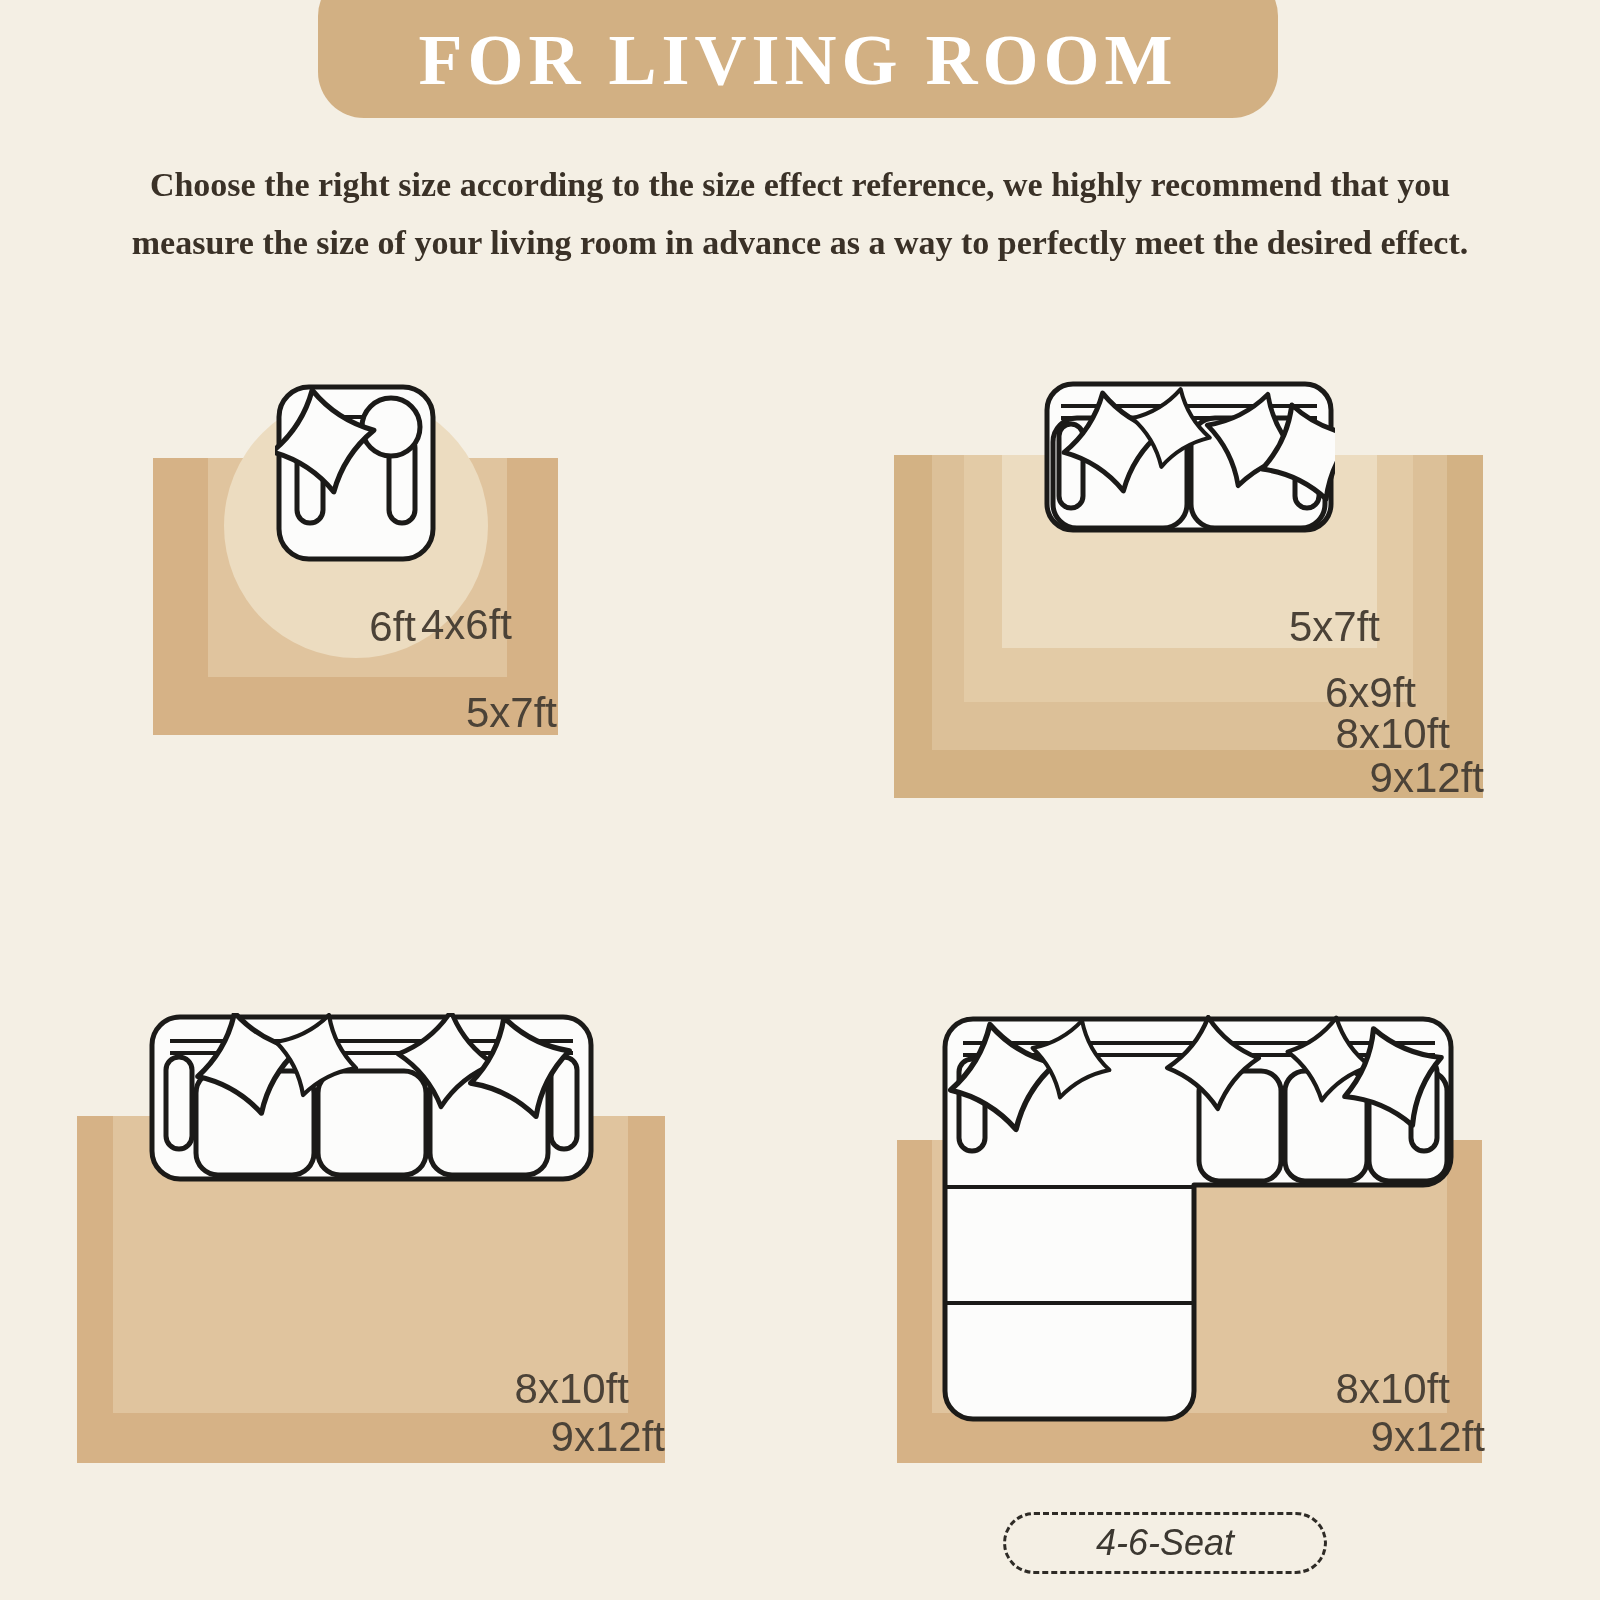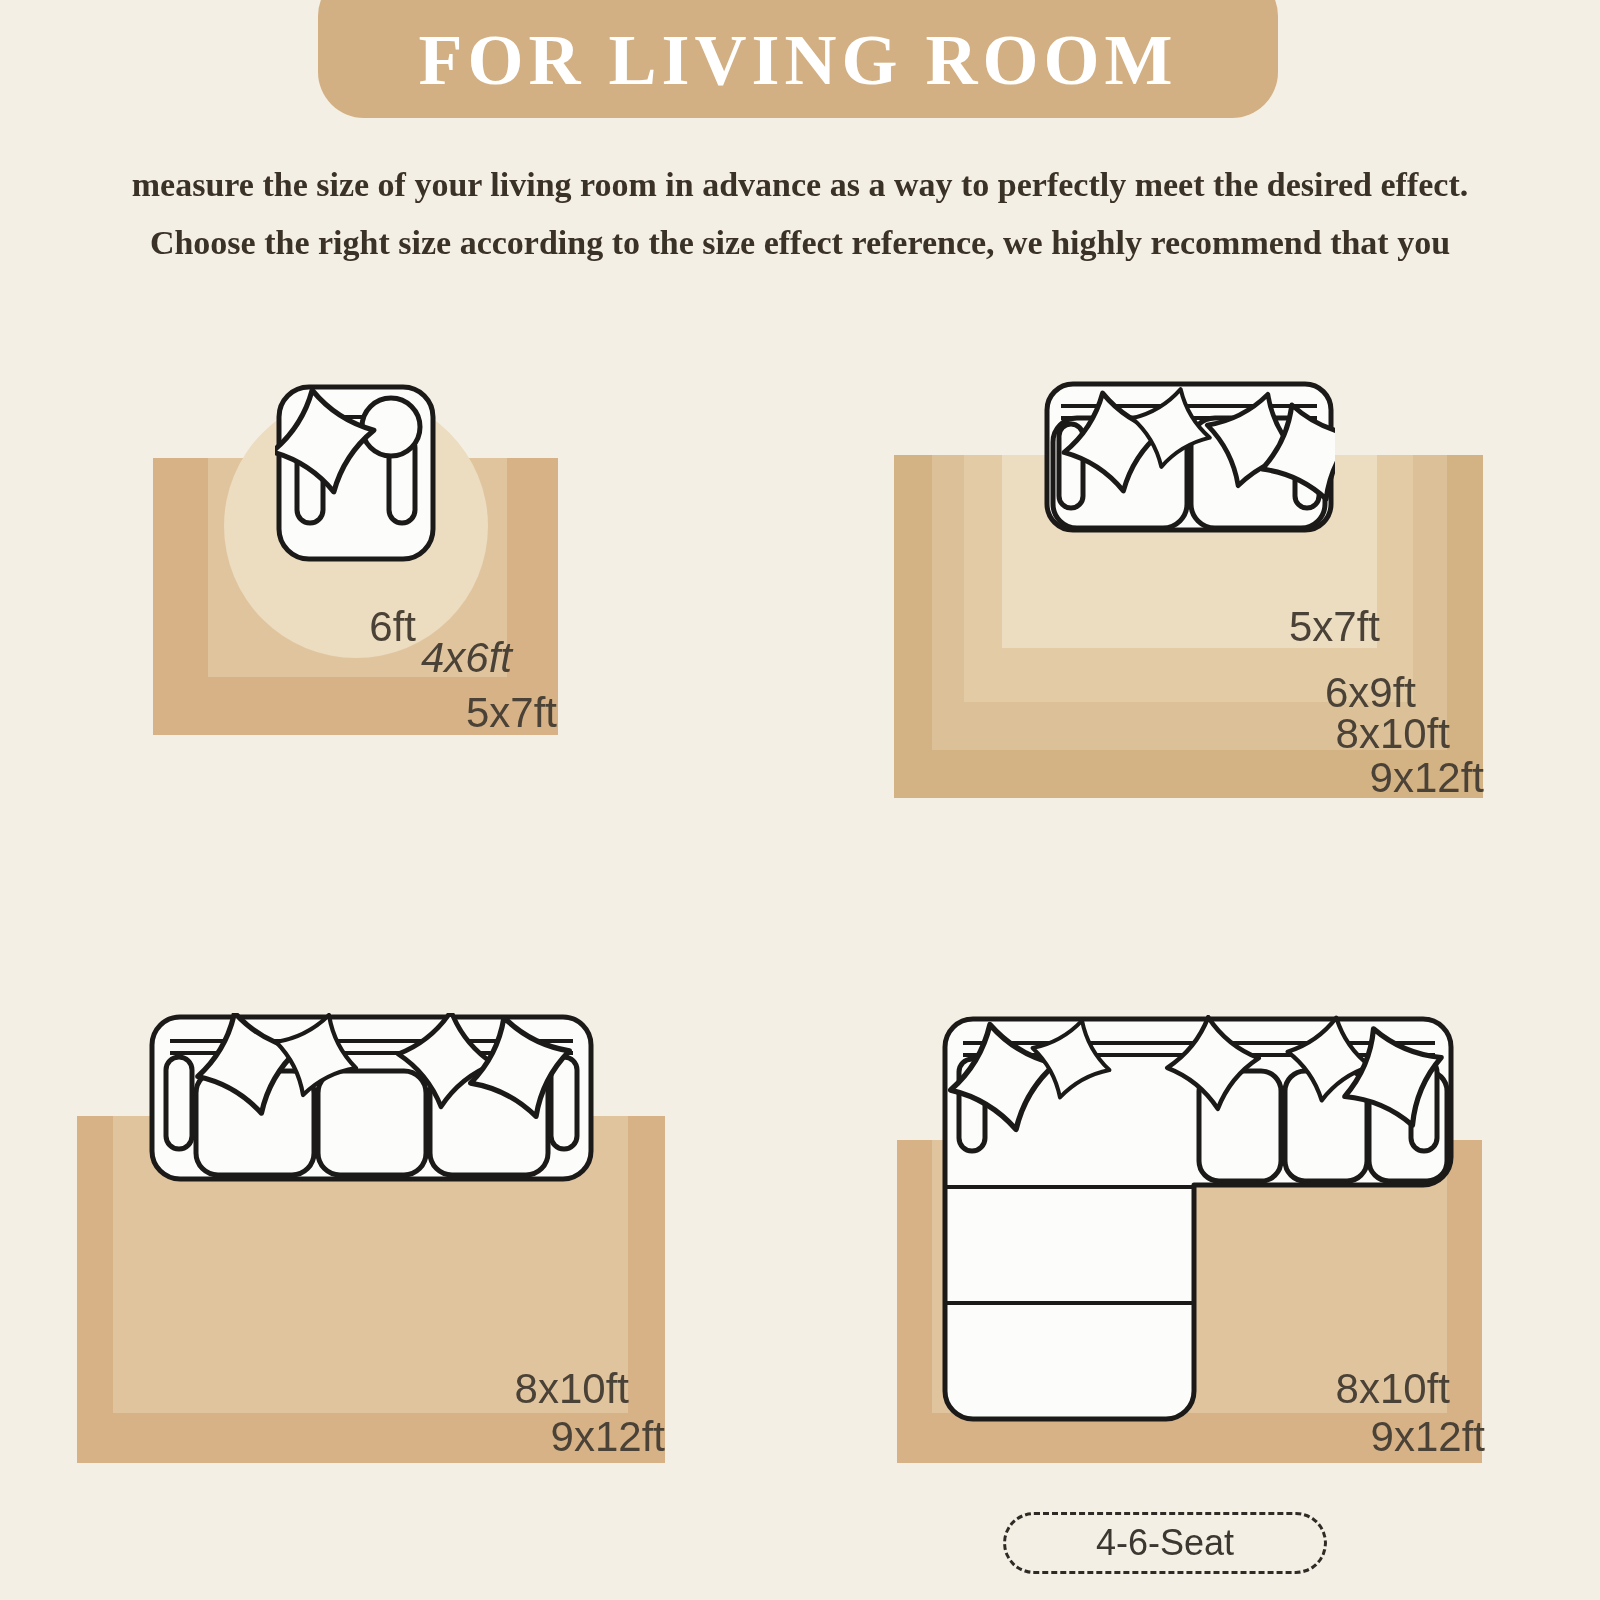--- a/index.html
+++ b/index.html
@@ -53,42 +53,42 @@
     <defs>
       <path id="pillow" d="M0,-50 Q17,-17 50,0 Q17,17 0,50 Q-17,17 -50,0 Q-17,-17 0,-50 Z"></path>
     </defs>
   </svg>
 
   <div class="banner">
     <div class="banner-title">FOR LIVING ROOM</div>
   </div>
 
   <div class="intro">
+    <div>Choose the right size according to the size effect reference, we highly recommend that you</div>
     <div>measure the size of your living room in advance as a way to perfectly meet the desired effect.</div>
-    <div>Choose the right size according to the size effect reference, we highly recommend that you</div>
   </div>
 
   <div class="rug" style="left:153px;top:458px;width:405px;height:277px;background:var(--rug-outer);"></div>
   <div class="rug" style="left:208px;top:458px;width:299px;height:219px;background:var(--rug-inner);"></div>
   <div class="rug" style="left:224px;top:394px;width:264px;height:264px;border-radius:50%;background:var(--tone1);"></div>
 
   <svg style="left:275px;top:383px;" width="162" height="180" viewBox="0 0 162 180">
     <rect class="furn" x="4" y="4" width="154" height="172" rx="30"></rect>
     <g>
       <line class="furnline" x1="32" y1="34" x2="130" y2="34"></line>
       <line class="furnline" x1="32" y1="46" x2="130" y2="46"></line>
     </g>
     <rect class="furn" x="22" y="52" width="26" height="88" rx="13"></rect>
     <rect class="furn" x="114" y="52" width="26" height="88" rx="13"></rect>
     <circle class="furn" cx="116" cy="44" r="29"></circle>
     <use href="#pillow" class="furn" transform="translate(48,58) rotate(-12) scale(1.04)"></use>
   </svg>
 
   <div class="size-label centered" style="left:296px;top:602px;width:120px;">6ft</div>
-  <div class="size-label" style="right:1100px;top:633px;font-style:italic;">4x6ft</div>
+  <div class="size-label" style="right:1100px;top:600px;">4x6ft</div>
   <div class="size-label" style="right:1055px;top:688px;">5x7ft</div>
 
 
   <div class="rug" style="left:894px;top:455px;width:589px;height:343px;background:var(--tone4);"></div>
   <div class="rug" style="left:932px;top:455px;width:515px;height:295px;background:var(--tone3);"></div>
   <div class="rug" style="left:964px;top:455px;width:449px;height:247px;background:var(--tone2);"></div>
   <div class="rug" style="left:1002px;top:455px;width:375px;height:193px;background:var(--tone1);"></div>
 
   <svg style="left:1043px;top:380px;" width="292" height="154" viewBox="0 0 292 154">
     <rect class="furn" x="4" y="4" width="284" height="146" rx="26"></rect>
@@ -157,17 +157,17 @@
     <use href="#pillow" class="furn" transform="translate(62,62) rotate(-14) scale(1.08)"></use>
     <use href="#pillow" class="furn" transform="translate(130,44) rotate(16) scale(0.8)"></use>
     <use href="#pillow" class="furn" transform="translate(272,48) rotate(-6) scale(0.92)"></use>
     <use href="#pillow" class="furn" transform="translate(388,44) rotate(10) scale(0.84)"></use>
     <use href="#pillow" class="furn" transform="translate(452,62) rotate(-22) scale(1.04)"></use>
   </svg>
 
   <div class="size-label" style="right:162px;top:1364px;">8x10ft</div>
   <div class="size-label" style="right:127px;top:1412px;">9x12ft</div>
 
-  <div class="pill" style="left:1003px;top:1512px;">
+  <div class="pill" style="left:1003px;top:1512px;font-style:italic;">
     <span>4-6-Seat</span>
   </div>
 
 </div>
 
 </body></html>

